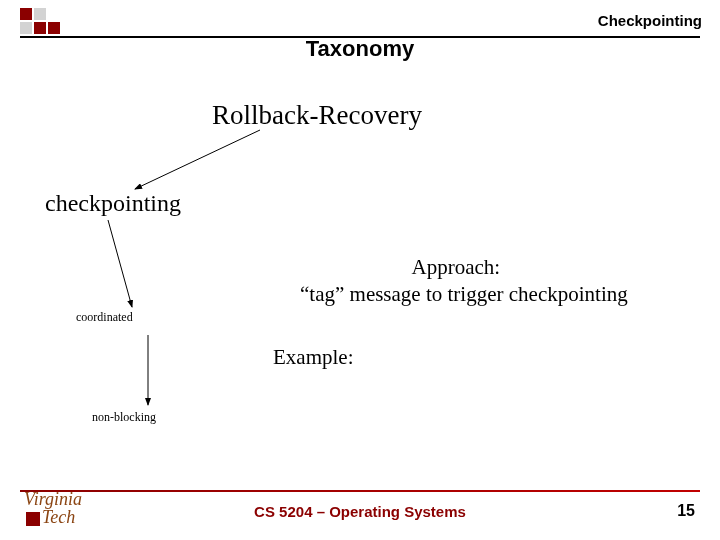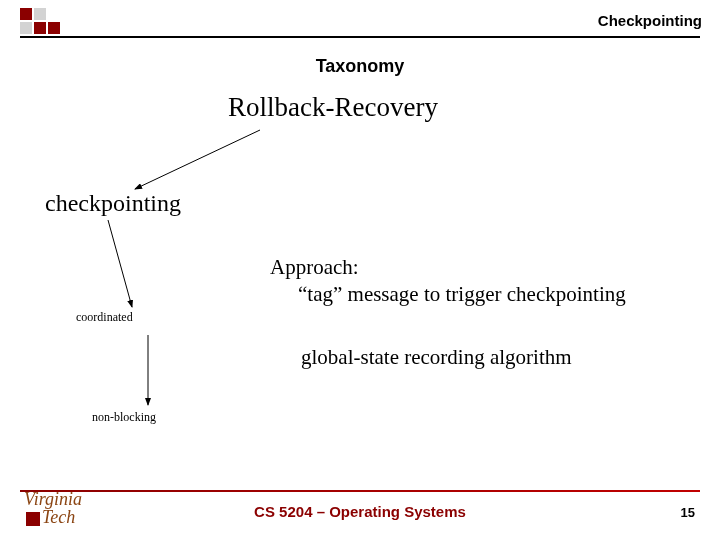--- a/index.html
+++ b/index.html
@@ -28,48 +28,48 @@
     .underline {
       position: absolute;
       top: 36px;
       left: 20px;
       width: 680px;
       height: 2px;
       background: #000;
     }
     .slide-title {
       position: absolute;
-      top: 56px;
+      top: 36px;
       left: 0;
       width: 100%;
       text-align: center;
       font-family: Tahoma, Arial, sans-serif;
       font-weight: bold;
-      font-size: 18px;
+      font-size: 22px;
       color: #000;
     }
     .node {
       position: absolute;
       font-family: 'Times New Roman', serif;
       color: #000;
     }
-    .root-node { top: 92px; left: 212px; font-size: 27px; margin-left: 16px; }
+    .root-node { top: 100px; left: 212px; font-size: 27px; }
     .checkpointing-node { top: 190px; left: 45px; font-size: 24px; }
     .coordinated-node { top: 310px; left: 76px; font-size: 12px; }
     .nonblocking-node { top: 410px; left: 92px; font-size: 12px; }
     .text-block {
       position: absolute;
       font-family: 'Times New Roman', serif;
       font-size: 21px;
       color: #000;
       line-height: 1.3;
     }
-    .approach-block { top: 254px; left: 270px; }
+    .approach-block { top: 254px; left: 284px; text-align: center; }
     .example-block { top: 344px; left: 273px; }
-    .indent { margin-left: 28px; font-family: Liberation Serif, serif; }
+    .indent { margin-left: 16px; font-family: Liberation Serif, serif; }
     .arrow-line {
       position: absolute;
       stroke: #000;
       stroke-width: 1;
       fill: none;
     }
     .footer-line {
       position: absolute;
       bottom: 48px;
       left: 20px;
@@ -87,21 +87,21 @@
       font-weight: bold;
       font-size: 15px;
       color: #8B0000;
     }
     .page-number {
       position: absolute;
       bottom: 20px;
       right: 25px;
       font-family: Arial, sans-serif;
       font-weight: bold;
-      font-size: 13px;
+      font-size: 16px;
       color: #000;
       margin-top: 36px;
     }
     .vt-logo {
       position: absolute;
       bottom: 14px;
       left: 24px;
       font-family: 'Times New Roman', serif;
       font-size: 18px;
       font-style: italic;
@@ -149,21 +149,21 @@
   <line class="arrow-line" x1="108" y1="220" x2="132" y2="307" marker-end="url(#arrowhead)"></line>
   <line class="arrow-line" x1="148" y1="335" x2="148" y2="405" marker-end="url(#arrowhead)"></line>
 </svg>
 
 <div class="text-block approach-block">
   <div>Approach:</div>
   <div class="indent">“tag” message to trigger checkpointing</div>
 </div>
 
 <div class="text-block example-block">
-  <div class="indent">global-state recording algorithm</div>
+  <div>Example:</div>
 </div>
 
 <div class="footer-line"></div>
 
 <div class="vt-logo">
   <span>Virginia</span><br>
   <span class="vt-square"></span><span>Tech</span>
 </div>
 
 <div class="footer-course">CS 5204 – Operating Systems</div>

